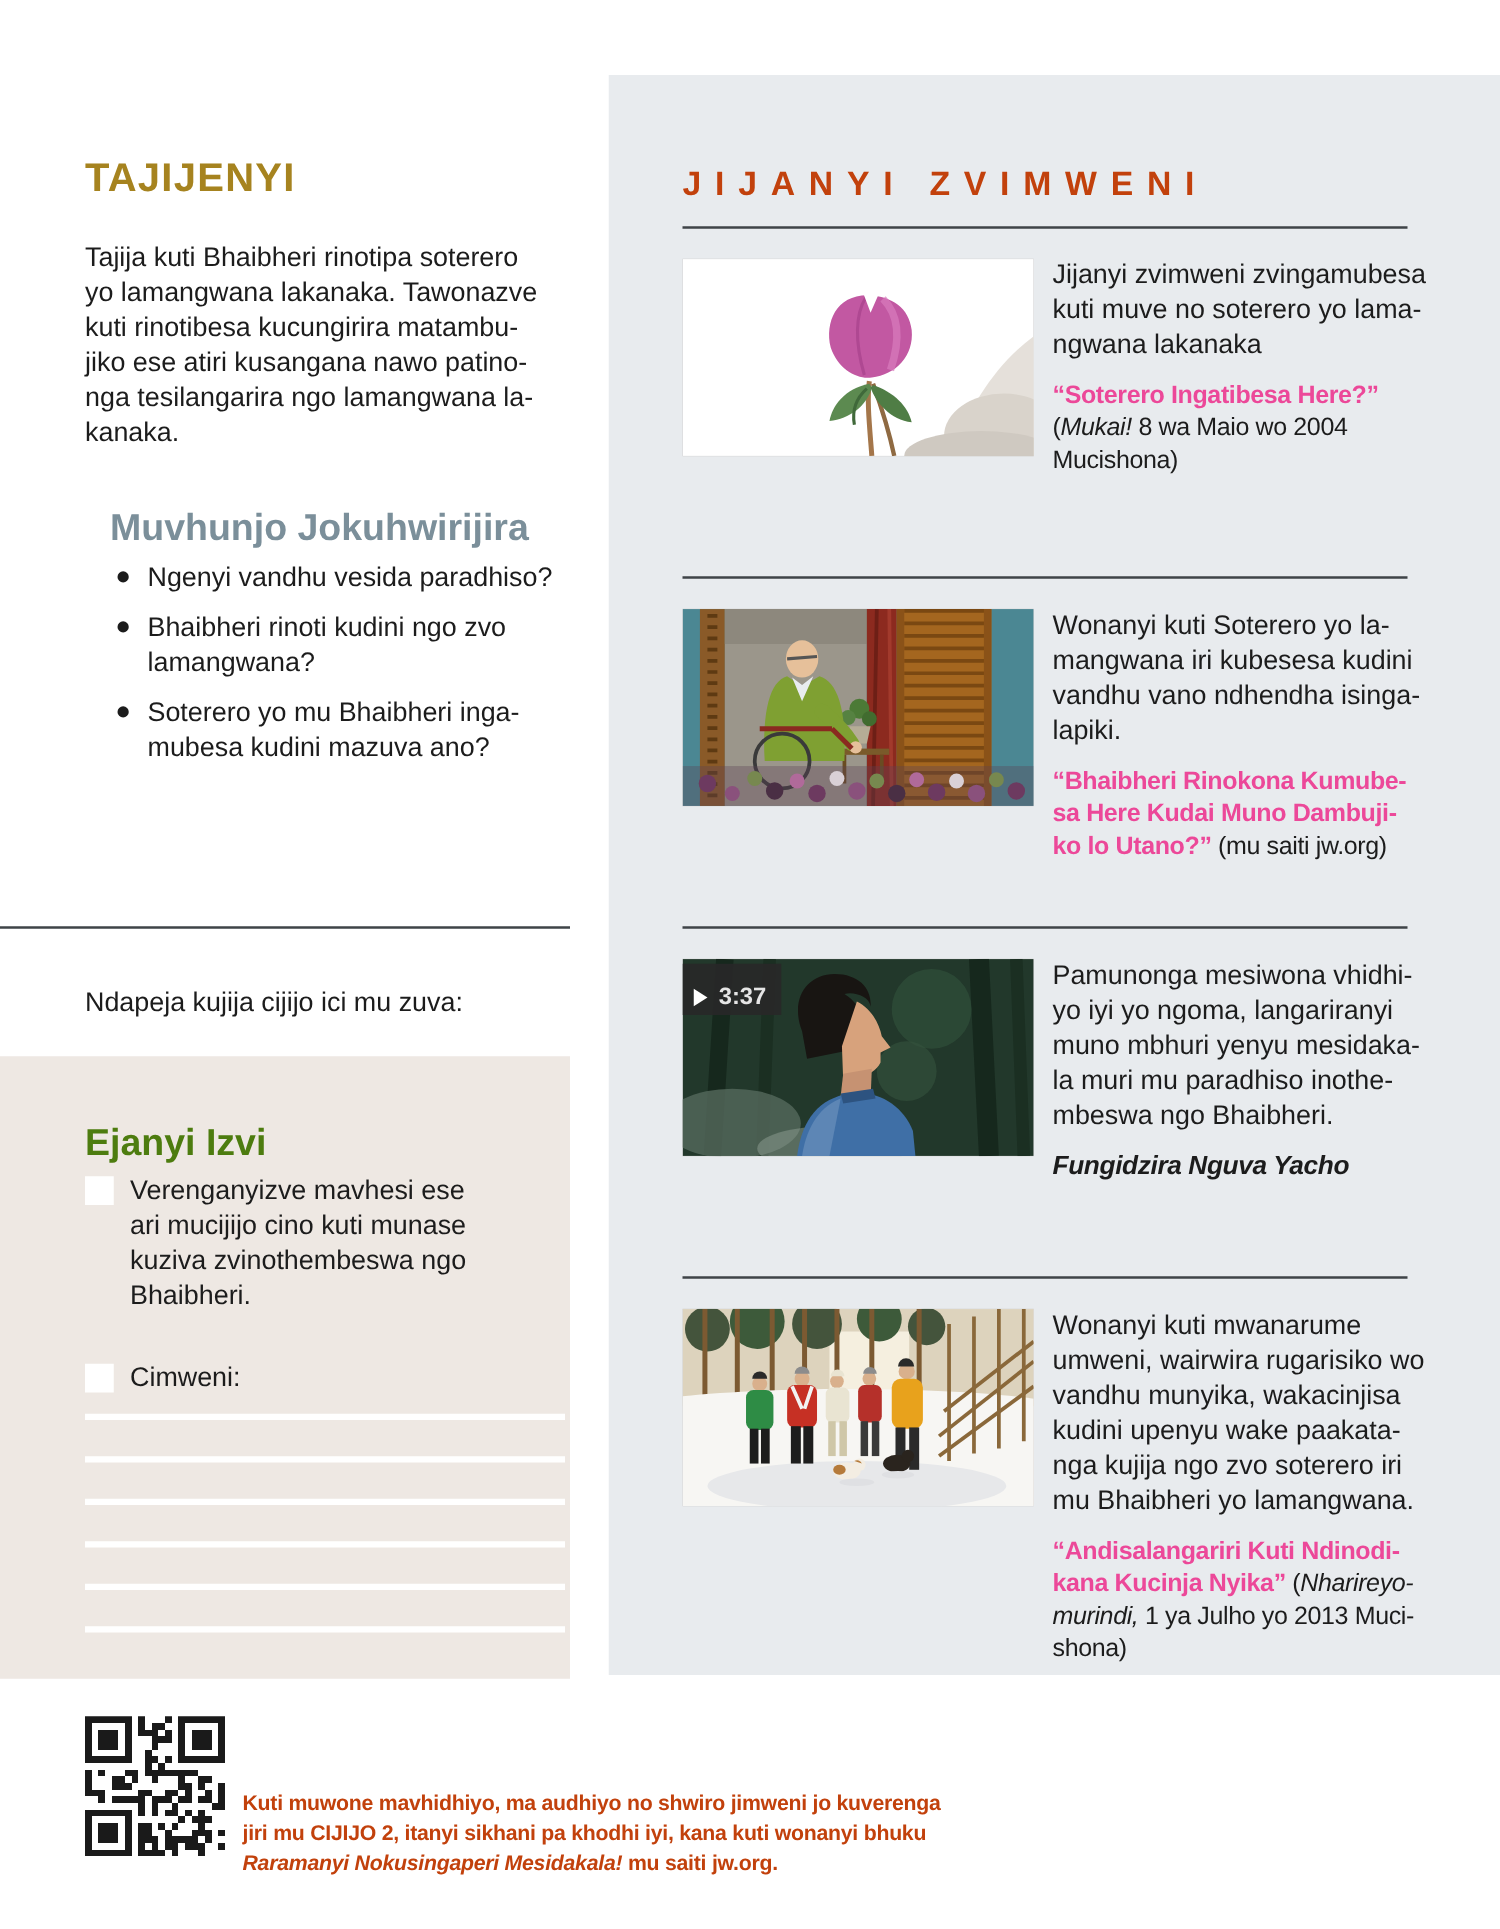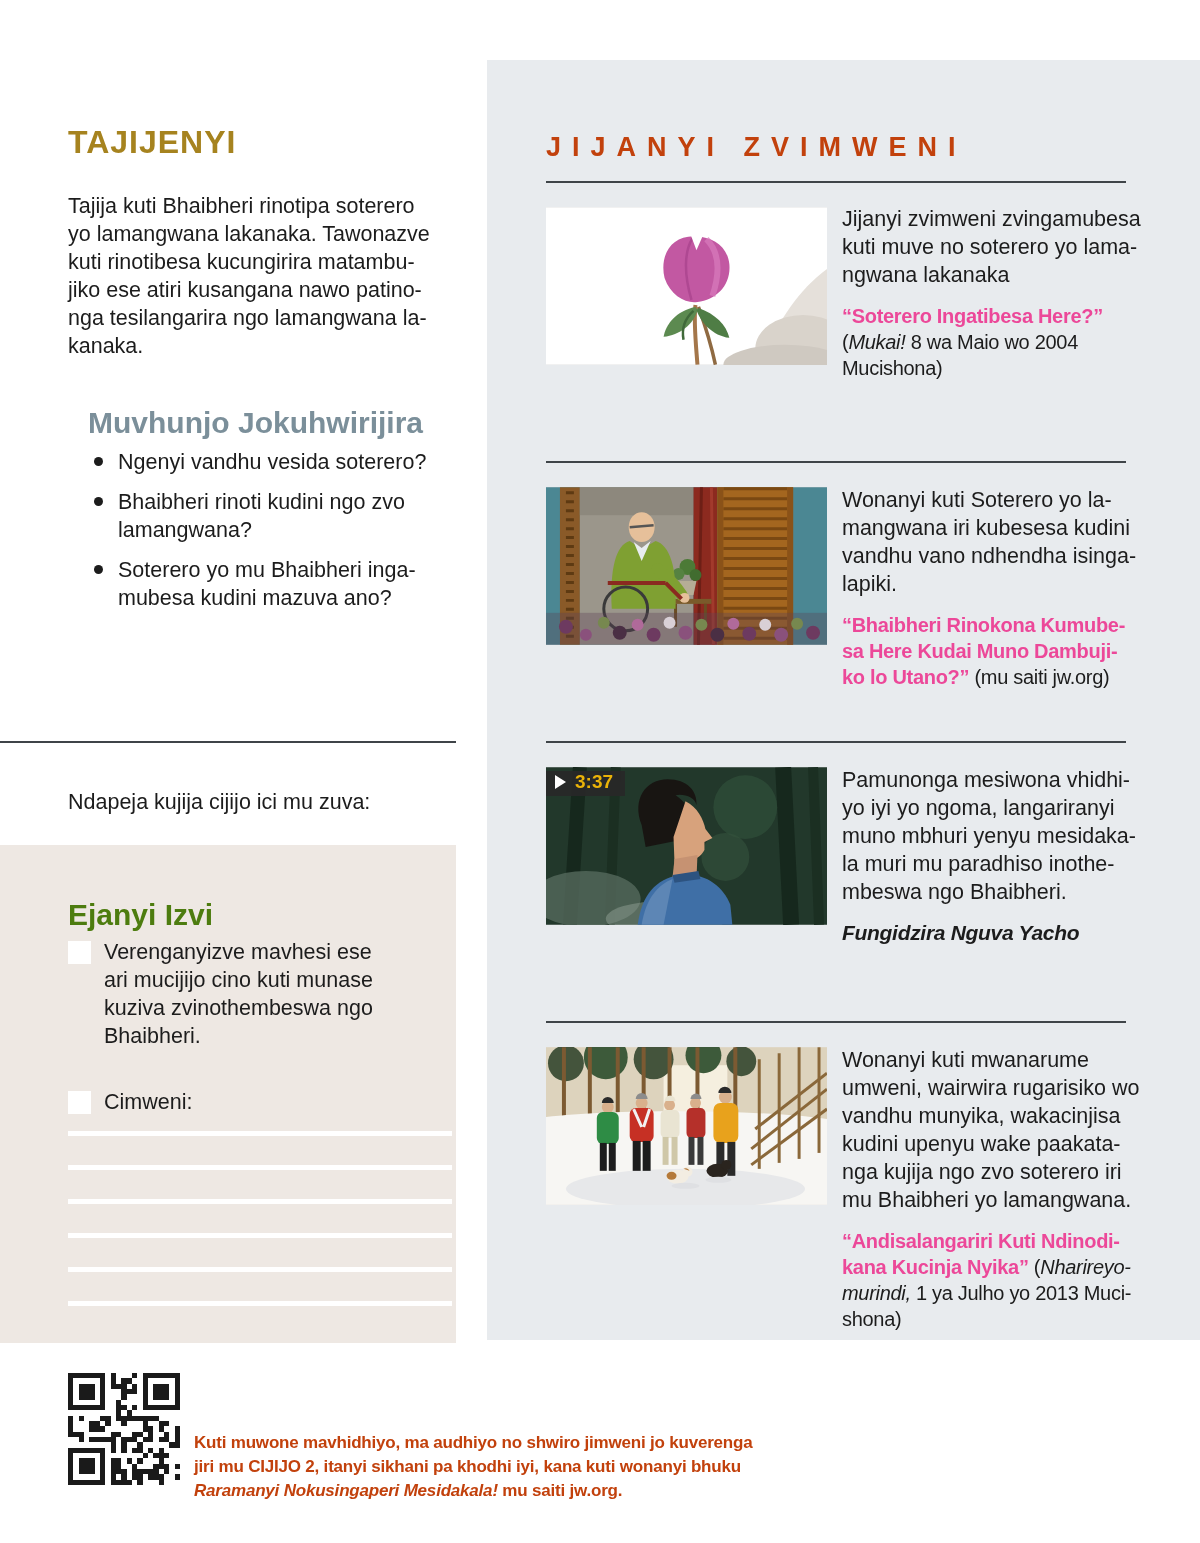--- a/index.html
+++ b/index.html
@@ -42,21 +42,21 @@
   .t1{top:207px}.t2{top:487px}.t3{top:767px}.t4{top:1047px}
   .thumb svg{display:block;width:281px;height:158px;}
   .rtext{position:absolute;left:842px;width:300px;}
   .x1{top:205px}.x2{top:486px}.x3{top:766px}.x4{top:1046px}
   .desc{margin:0;font-size:21.5px;line-height:28px;}
   .cite{margin:14px 0 0 0;font-size:20px;line-height:26px;letter-spacing:-0.3px;}
   .cite b{font-weight:bold;color:#ec4899;}
   .cite-bi{font-weight:bold;font-style:italic;font-size:21px;}
 
   .badge{position:absolute;left:0;top:4px;display:flex;align-items:center;
-         background:rgba(40,40,40,0.93);color:#eab308;padding:0 12px 3px 9px;}
+         background:rgba(40,40,40,0.93);color:#e5e5e5;padding:16px 12px 3px 9px;}
   .badge .tri{width:0;height:0;border-left:11px solid #fff;border-top:7px solid transparent;
          border-bottom:7px solid transparent;margin-right:9px;}
   .badge .dur{font-size:19px;font-weight:bold;}
 </style>
 </head>
 <body>
 
 <div class="page">
 
   <h1 class="l-title">TAJIJENYI</h1>
@@ -66,21 +66,21 @@
 kuti rinotibesa kucungirira matambu-
 jiko ese atiri kusangana nawo patino-
 nga tesilangarira ngo lamangwana la-
 kanaka.</p>
 
   <h2 class="l-qhead">Muvhunjo Jokuhwirijira</h2>
 
   <ul class="l-questions">
     <li>
       <span class="dot"></span>
-      <span class="pre">Ngenyi vandhu vesida soterero?</span>
+      <span class="pre">Ngenyi vandhu vesida paradhiso?</span>
     </li>
     <li>
       <span class="dot"></span>
       <span class="pre">Bhaibheri rinoti kudini ngo zvo
 lamangwana?</span>
     </li>
     <li>
       <span class="dot"></span>
       <span class="pre">Soterero yo mu Bhaibheri inga-
 mubesa kudini mazuva ano?</span>

